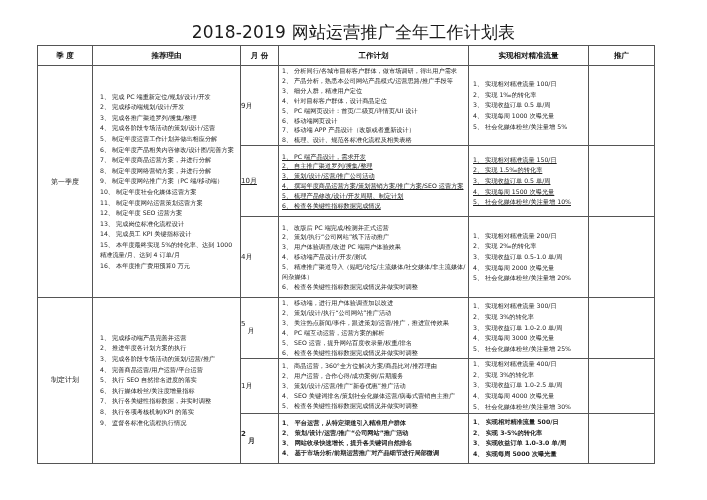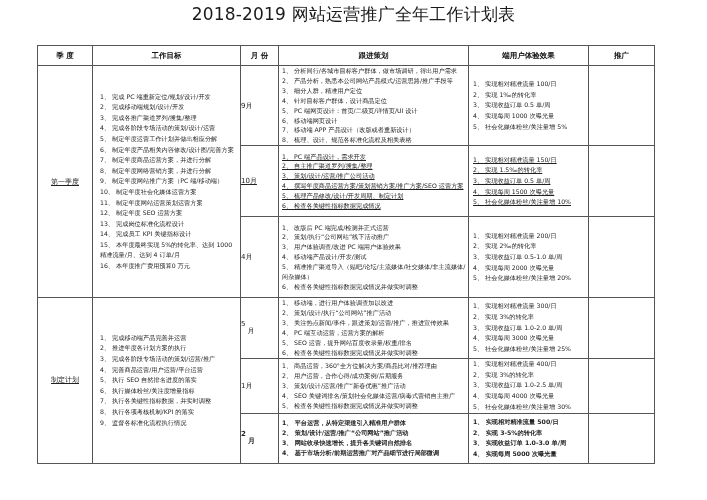--- a/index.html
+++ b/index.html
@@ -1,23 +1,23 @@
 <!DOCTYPE html>
 <html><head>
 <meta charset="utf-8">
 <style>
   html, body { margin:0; padding:0; background:#ffffff; }
   body { width:707px; height:500px; position:relative; overflow:hidden;
          font-family:"DejaVu Sans","Liberation Sans",sans-serif; color:#222; }
-  .title { position:absolute; left:0; width:707px; top:3px; text-align:center;
+  .title { position:absolute; left:0; width:707px; top:21px; text-align:center;
            font-size:17px; color:#1a1a1a; letter-spacing:0.2px; }
   .tbl { position:absolute; left:37px; top:45px; border-collapse:collapse; table-layout:fixed; }
   .tbl td, .tbl th { border:1px solid #555; padding:0; vertical-align:middle;margin-top:13px; }
   .tbl th { height:19px; font-size:7.5px; font-weight:bold; text-align:center; color:#111; }
-  .c-season { width:54px; text-align:center; font-size:7px;text-decoration:underline; }
+  .c-season { width:54px; text-align:center; font-size:7px; }
   .c-month { width:37px; font-size:7px; }
   .list { font-size:6.2px; line-height:10.4px; padding-left:7px; white-space:nowrap; }
   .list.goal { line-height:10.6px; padding-left:7px; }
   .list.plan { padding-left:3px; line-height:9.9px; }
   .list.kpi { padding-left:4px; line-height:10.6px; }
   .wrap { white-space:normal; }
   .mnum { position:relative; top:-4px; }
   .munit { position:relative; top:3px; margin-left:2px; }
 </style>
 </head>
@@ -30,24 +30,24 @@
     <col style="width:54px">
       <col style="width:148px">
       <col style="width:38px">
     <col style="width:190px">
       <col style="width:120px">
       <col style="width:66px">
   </colgroup>
   <tbody>
       <tr>
     <th>季 度</th>
-    <th>工作目标</th>
+    <th>推荐理由</th>
     <th>月 份</th>
-    <th>跟进策划</th>
-    <th>端用户体验效果</th>
+    <th>工作计划</th>
+    <th>实现相对精准流量</th>
     <th>推广</th>
   </tr>
   </tbody>
     <tbody id="q-body">
       <tr style="height: 75px;">
         <td class="c-season" rowspan="3">第一季度</td>
         <td rowspan="3">
           <div class="list goal">
             <div>1、 完成 PC 端重新定位/规划/设计/开发</div>
             <div>2、 完成移动端规划/设计/开发</div>

